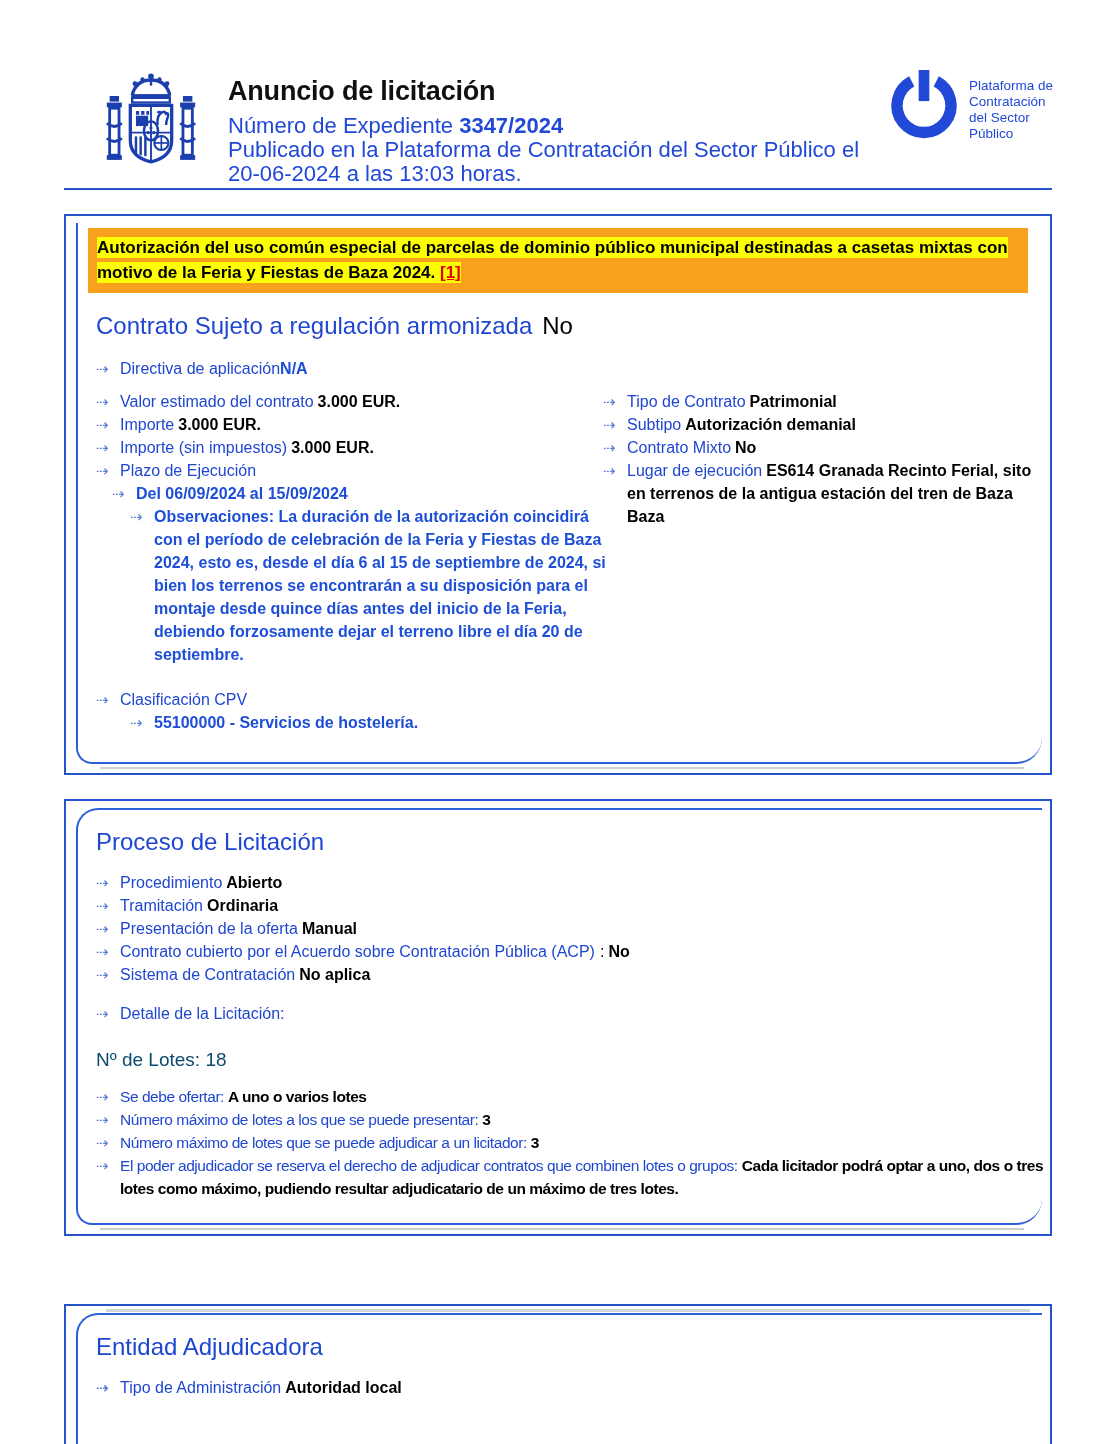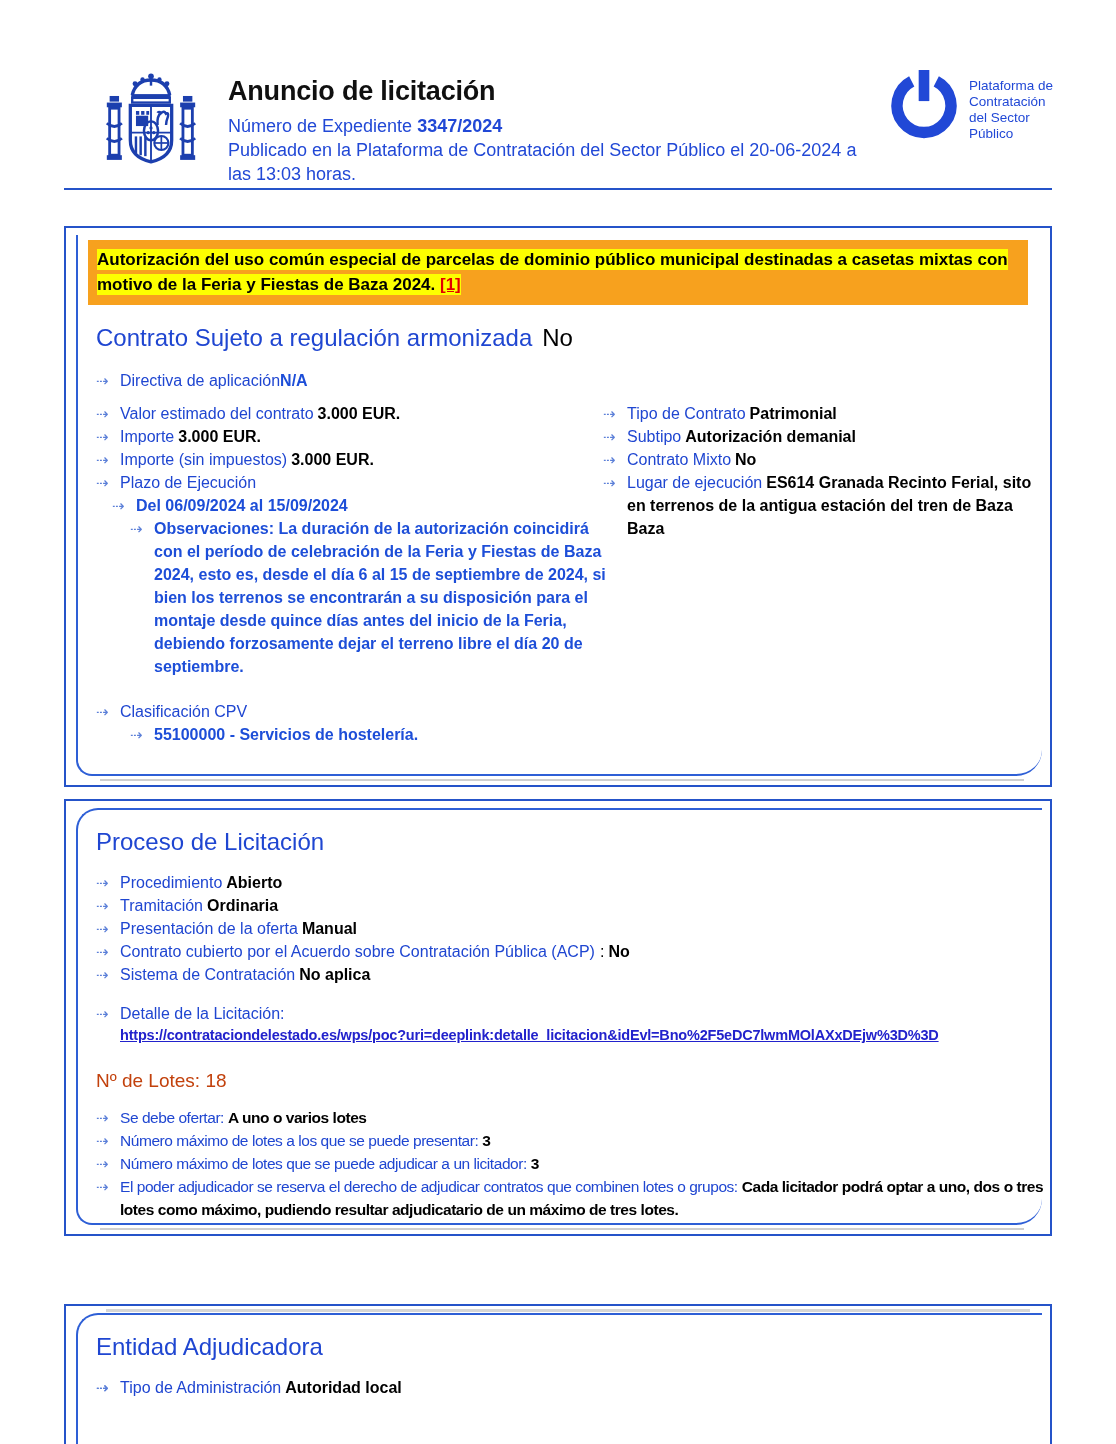--- a/index.html
+++ b/index.html
@@ -4,49 +4,49 @@
 <style>
   html,body{margin:0;padding:0;}
   body{width:1116px;height:1444px;overflow:hidden;background:#fff;
        font-family:"Liberation Sans",sans-serif;color:#000;}
   .page{position:relative;width:1116px;height:1444px;}
 
   
   .emblem{position:absolute;left:104px;top:70px;}
   .titleblock{position:absolute;left:228px;top:76px;width:645px;}
   .doc-title{font-size:27px;font-weight:bold;color:#101010;margin:0 0 7px 0;letter-spacing:-0.2px;}
-  .hline{font-size:18px;color:#2148d6;line-height:24px;}
+  .hline{font-size:22px;color:#2148d6;line-height:24px;}
   .hline .bold{font-weight:bold;}
   .platlogo{position:absolute;left:888px;top:66px;display:flex;align-items:flex-start;gap:9px;}
   .plat-text{font-size:13.5px;color:#2148d6;width:95px;line-height:16px;padding-top:12px;}
   .divider{position:absolute;left:64px;top:188px;width:988px;height:2px;background:#2553c9;}
 
   
   .box{position:absolute;left:64px;width:988px;border:2px solid #2553c9;background:#fff;box-sizing:border-box;}
-  .box1{top:226px;height:561px;}
+  .box1{top:214px;height:561px;}
   .box2{top:799px;height:437px;}
   .box3{top:1304px;height:182px;border-bottom:none;}
   .inner{position:absolute;left:10px;right:8px;top:7px;bottom:9px;pointer-events:none;}
   .inner1{border-left:2px solid #2e5fd6;border-bottom:2px solid #2e5fd6;border-radius:0 0 26px 16px;}
   .inner2{border-left:2px solid #2e5fd6;border-top:2px solid #2e5fd6;border-bottom:2px solid #2e5fd6;
           border-radius:22px 0 26px 16px;}
   .inner3{border-left:2px solid #2e5fd6;border-top:2px solid #2e5fd6;border-radius:22px 0 0 0;bottom:0;}
   .shadow-b{position:absolute;left:34px;right:26px;bottom:4px;height:2px;background:#cfcfcf;}
   .shadow-t{position:absolute;left:40px;right:20px;top:3px;height:3px;background:#d6d6d6;}
 
   
   .banner{margin:12px 22px 0 22px;background:#f7a11e;padding:7px 9px 8px 9px;
           font-size:17px;font-weight:bold;line-height:25px;color:#000;}
   .banner .hl{background:#fdff00;padding:1px 0;}
   .banner a{color:#e30000;text-decoration:underline;}
 
   
   .h2row{margin:18px 0 0 30px;font-size:24px;color:#1f46d1;line-height:30px;}
   .h2row .hval{color:#000;margin-left:10px;}
-  .h3row{margin:24px 0 0 30px;font-size:19px;color:#c2410c;}
+  .h3row{margin:24px 0 0 30px;font-size:19px;color:#0c4a6e;}
 
   
   .row{position:relative;padding-left:24px;font-size:16px;line-height:23px;color:#1f46d1;}
   .row .arr{position:absolute;left:0;top:0;color:#5b7fd8;font-size:15px;}
   .val{color:#000;font-weight:bold;margin-left:4px;}
   .val0{color:#1d4ed8;font-weight:bold;}
   .lvl2{margin-left:16px;}
   .lvl3{margin-left:34px;}
   .grid{display:flex;margin:10px 0 0 30px;}
   .col-l{width:505px;}
@@ -171,21 +171,20 @@
     <div class="h2row" style="margin-top:26px">Proceso de Licitación</div>
 
     <div class="list">
       <div class="row"><span class="arr">⇢</span><span>Procedimiento</span><span class="val">Abierto</span></div>
       <div class="row"><span class="arr">⇢</span><span>Tramitación</span><span class="val">Ordinaria</span></div>
       <div class="row"><span class="arr">⇢</span><span>Presentación de la oferta</span><span class="val">Manual</span></div>
       <div class="row"><span class="arr">⇢</span><span>Contrato cubierto por el Acuerdo sobre Contratación Pública (ACP)</span><span style="color:#000;margin-left:5px">:</span><span class="val">No</span></div>
       <div class="row"><span class="arr">⇢</span><span>Sistema de Contratación</span><span class="val">No aplica</span></div>
       <div class="row mt"><span class="arr">⇢</span><span>Detalle de la Licitación:</span></div>
     </div>
-    <div class="urlrow"><a href="#">https://contrataciondelestado.es/wps/poc?uri=deeplink:detalle_licitacion&amp;idEvl=Bno%2F5eDC7lwmMOlAXxDEjw%3D%3D</a></div>
 
     <div class="h3row">Nº de Lotes: 18</div>
 
     <div class="list cond">
       <div class="row"><span class="arr">⇢</span><span>Se debe ofertar:</span><span class="val">A uno o varios lotes</span></div>
       <div class="row"><span class="arr">⇢</span><span>Número máximo de lotes a los que se puede presentar:</span><span class="val">3</span></div>
       <div class="row"><span class="arr">⇢</span><span>Número máximo de lotes que se puede adjudicar a un licitador:</span><span class="val">3</span></div>
       <div class="row"><span class="arr">⇢</span><span>El poder adjudicador se reserva el derecho de adjudicar contratos que combinen lotes o grupos:</span><span class="val">Cada licitador podrá optar a uno, dos o tres lotes como máximo, pudiendo resultar adjudicatario de un máximo de tres lotes.</span></div>
     </div>
   </div>

